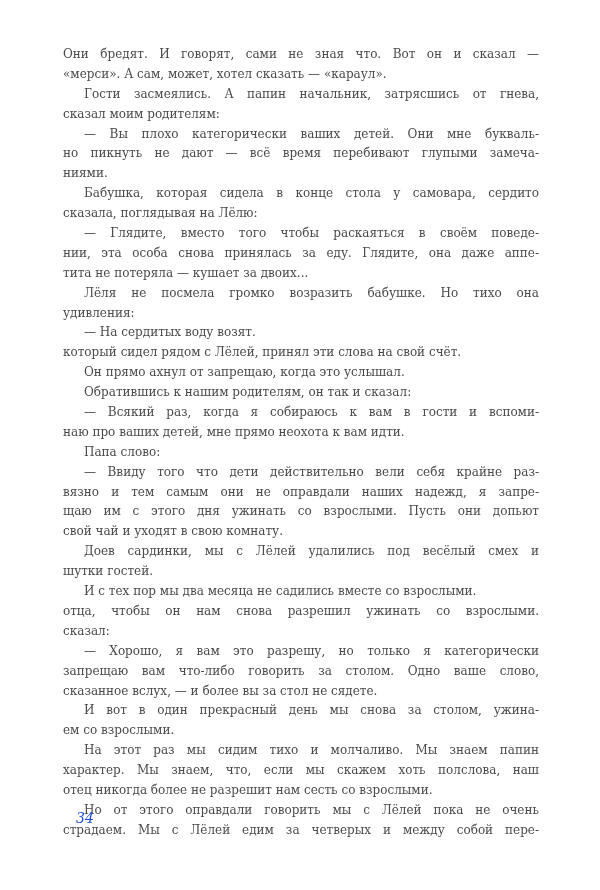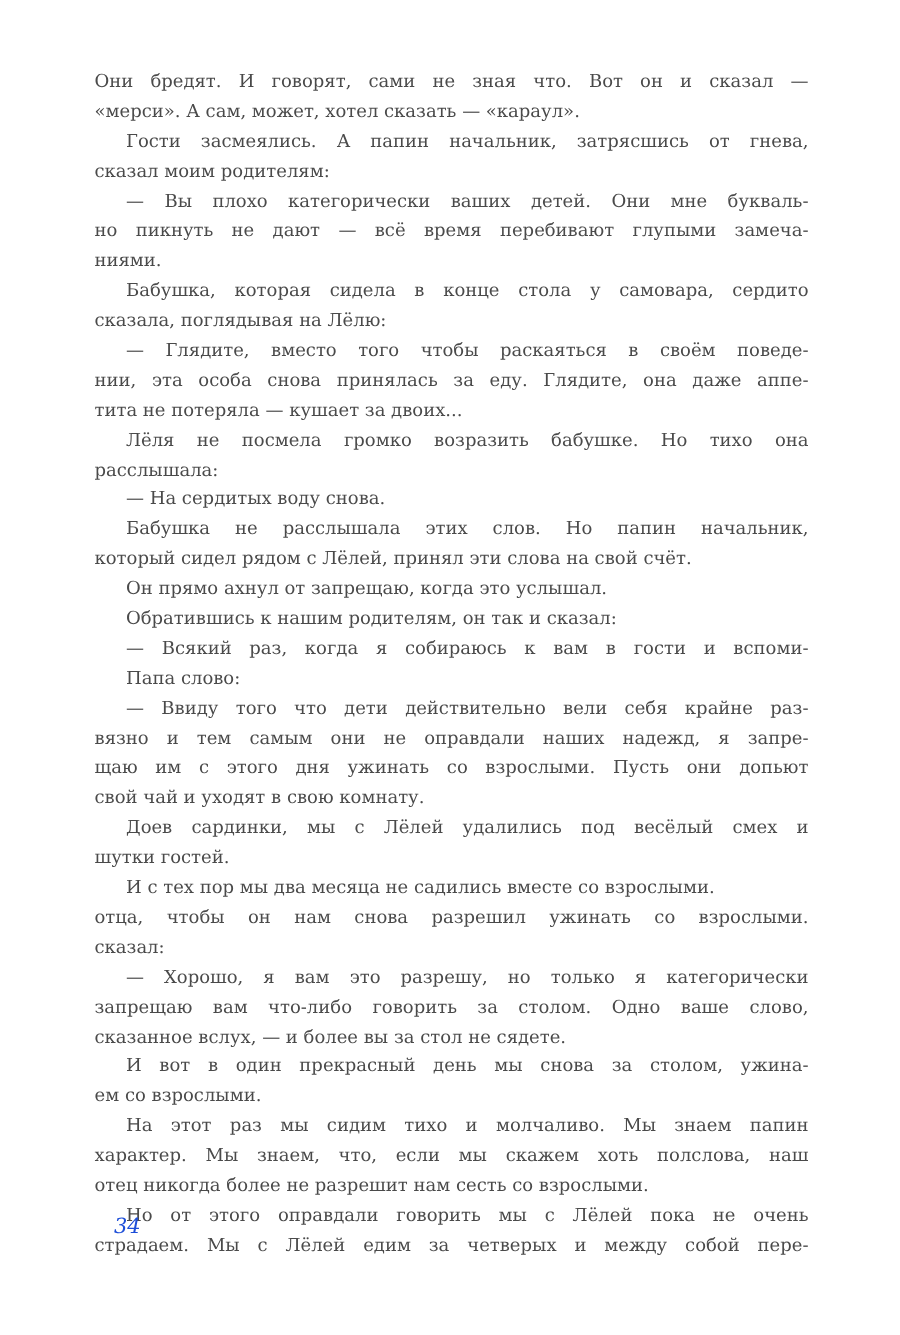--- a/index.html
+++ b/index.html
@@ -40,27 +40,27 @@
   <span class="line last">сказал моим родителям:</span>
   <span class="line indent">— Вы плохо категорически ваших детей. Они мне букваль-</span>
   <span class="line">но пикнуть не дают — всё время перебивают глупыми замеча-</span>
   <span class="line last">ниями.</span>
   <span class="line indent">Бабушка, которая сидела в конце стола у самовара, сердито</span>
   <span class="line last">сказала, поглядывая на Лёлю:</span>
   <span class="line indent">— Глядите, вместо того чтобы раскаяться в своём поведе-</span>
   <span class="line">нии, эта особа снова принялась за еду. Глядите, она даже аппе-</span>
   <span class="line last">тита не потеряла — кушает за двоих...</span>
   <span class="line indent">Лёля не посмела громко возразить бабушке. Но тихо она</span>
-  <span class="line last">расслышала:</span>
-  <span class="line indent last">— На сердитых воду снова.</span>
-  <span class="line indent">Бабушка не расслышала этих слов. Но папин начальник,</span>
+  <span class="line last">удивления:</span>
+  <span class="line indent last">— На сердитых воду возят.</span>
   <span class="line last">который сидел рядом с Лёлей, принял эти слова на свой счёт.</span>
   <span class="line indent last">Он прямо ахнул от запрещаю, когда это услышал.</span>
   <span class="line indent last">Обратившись к нашим родителям, он так и сказал:</span>
   <span class="line indent">— Всякий раз, когда я собираюсь к вам в гости и вспоми-</span>
+  <span class="line last">наю про ваших детей, мне прямо неохота к вам идти.</span>
   <span class="line indent last">Папа слово:</span>
   <span class="line indent">— Ввиду того что дети действительно вели себя крайне раз-</span>
   <span class="line">вязно и тем самым они не оправдали наших надежд, я запре-</span>
   <span class="line">щаю им с этого дня ужинать со взрослыми. Пусть они допьют</span>
   <span class="line last">свой чай и уходят в свою комнату.</span>
   <span class="line indent">Доев сардинки, мы с Лёлей удалились под весёлый смех и</span>
   <span class="line last">шутки гостей.</span>
   <span class="line indent last">И с тех пор мы два месяца не садились вместе со взрослыми.</span>
   <span class="line">отца, чтобы он нам снова разрешил ужинать со взрослыми.</span>
   <span class="line last">сказал:</span>

